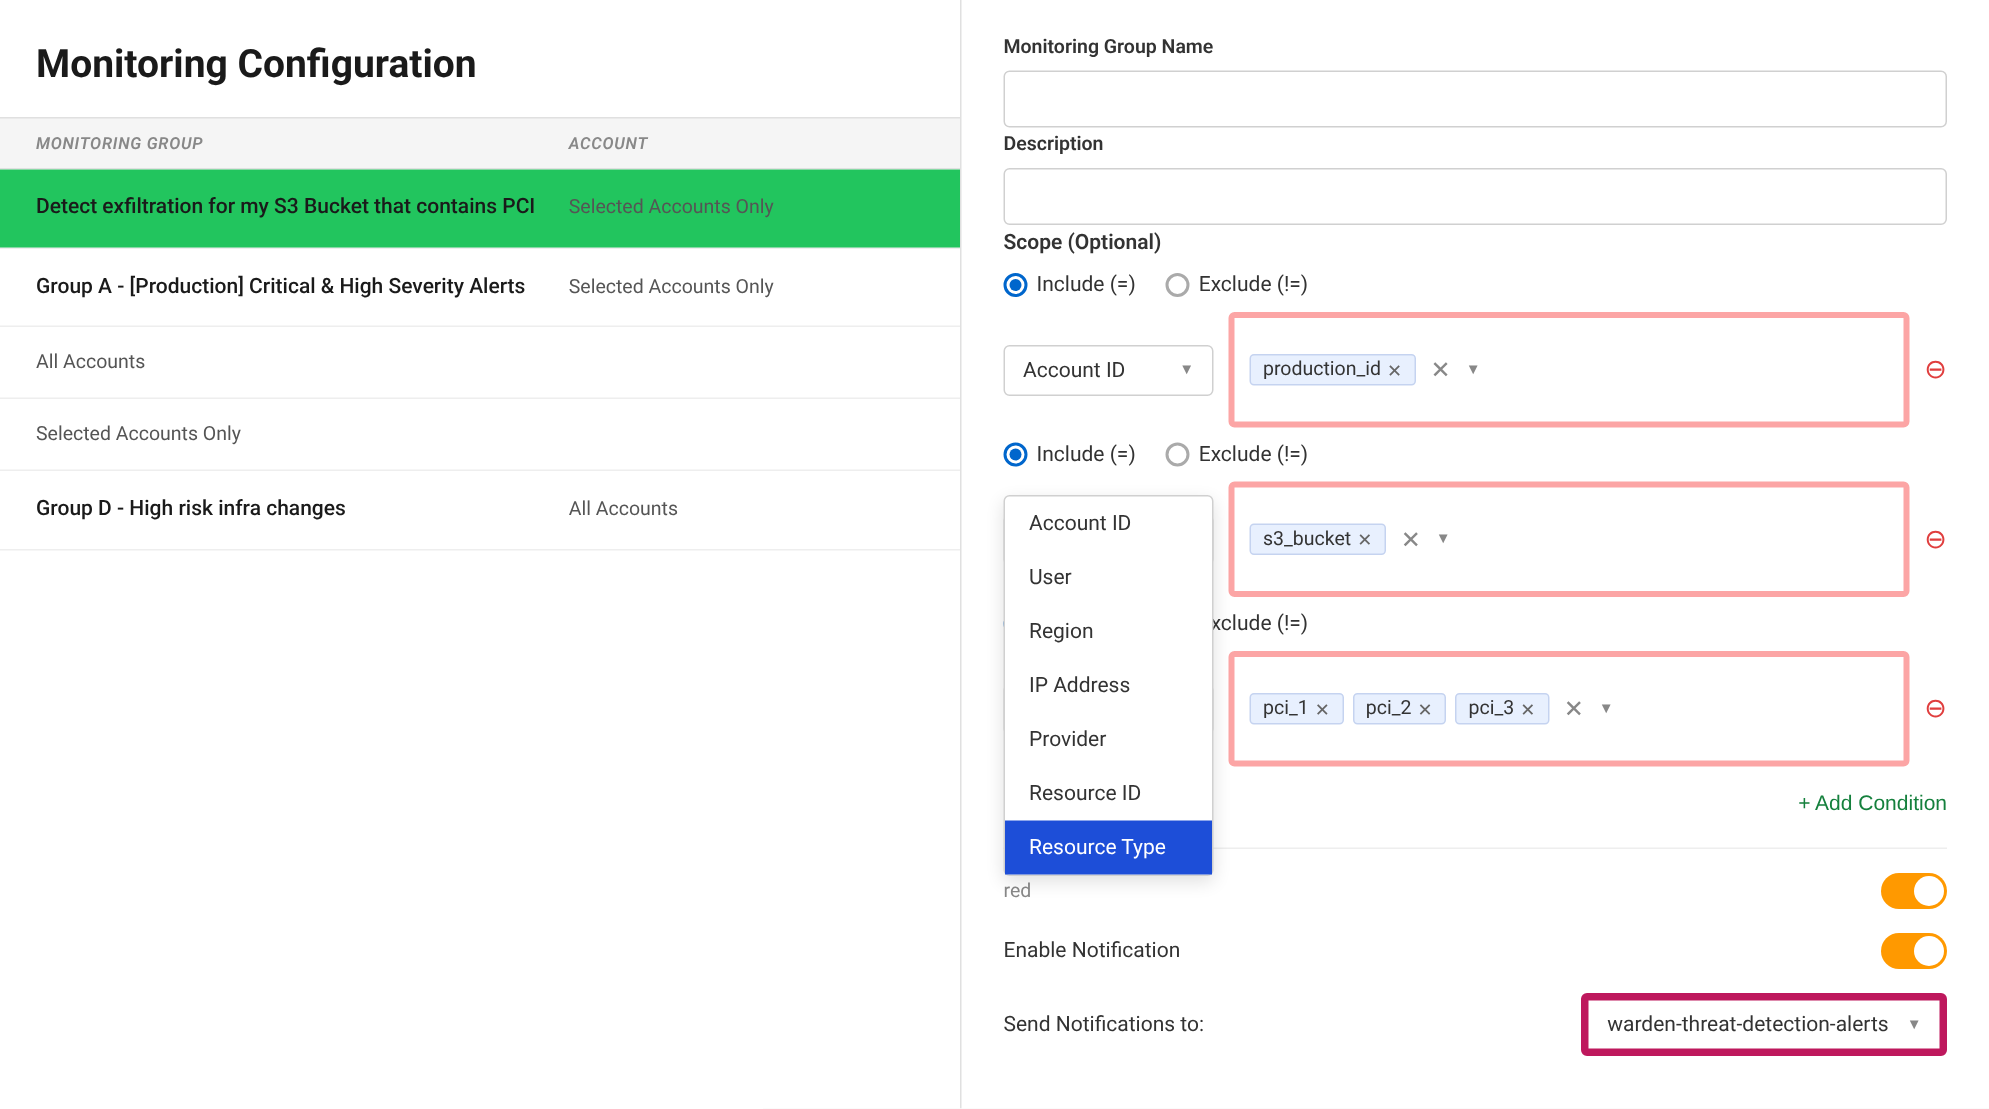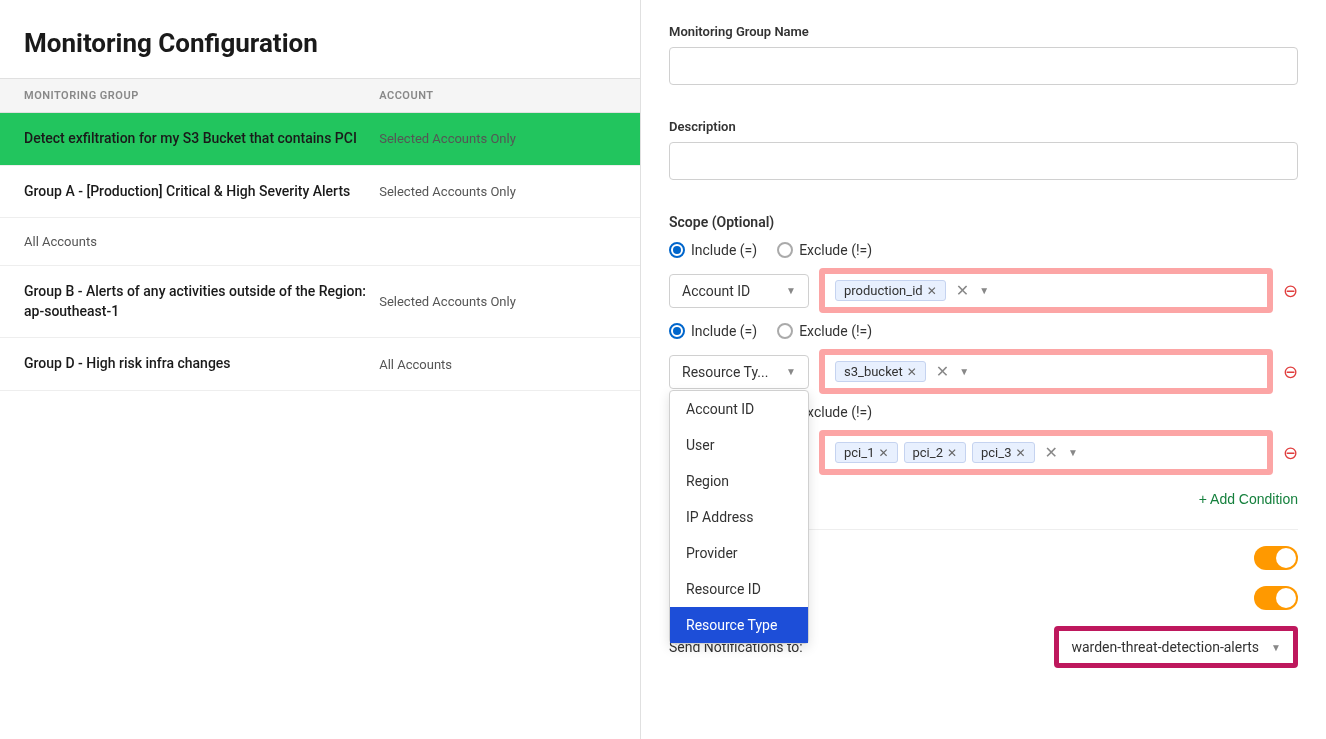--- a/index.html
+++ b/index.html
@@ -27,20 +27,21 @@
       font-weight: 700;
       color: #1a1a1a;
     }
 
     .table-header {
       display: flex;
       padding: 10px 24px;
       background: #f5f5f5;
       border-top: 1px solid #e0e0e0;
       border-bottom: 1px solid #e0e0e0;
+      font-style: italic;
     }
     .table-header-col {
       font-size: 11px;
       font-weight: 600;
       color: #888;
       text-transform: uppercase;
       letter-spacing: 0.5px;
     }
     .col-group { width: 60%; }
     .col-account { width: 40%; }
@@ -79,21 +80,21 @@
     }
 
     .field-label {
       font-size: 13px;
       font-weight: 600;
       color: #333;
       margin-bottom: 8px;
     }
 
     .field-group {
-      margin-bottom: 34px;
+      margin-bottom: 4px;
     }
 
     .text-input {
       width: 100%;
       border: 1px solid #d0d0d0;
       border-radius: 4px;
       padding: 10px 14px;
       font-size: 14px;
       color: #333;
       outline: none;
@@ -166,23 +167,23 @@
       color: #888;
       font-size: 10px;
     }
 
     .type-dropdown {
       width: 140px;
     }
 
     .tags-input {
       flex: 1;
-      border: 6px solid #fca5a5;
+      border: 4px solid #fca5a5;
       border-radius: 4px;
-      padding: 6px 10px;
+      padding: 24px 10px;
       display: flex;
       align-items: center;
       flex-wrap: wrap;
       gap: 6px;
       min-height: 38px;
       background: #fff;
     }
 
     .tag {
       display: flex;
@@ -351,21 +352,20 @@
     <div class="row-account">Selected Accounts Only</div>
   </div>
       <div class="table-row">
     <div class="row-name">Group A - [Production] Critical &amp; High Severity Alerts</div>
     <div class="row-account">Selected Accounts Only</div>
   </div>
       <div class="table-row">
     <div class="row-account">All Accounts</div>
   </div>
       <div class="table-row">
-    <div class="row-name">Group B - Alerts of any activities outside of the Region: ap-southeast-1</div>
     <div class="row-account">Selected Accounts Only</div>
   </div>
       <div class="table-row">
     <div class="row-name">Group D - High risk infra changes</div>
     <div class="row-account">All Accounts</div>
   </div>
     </div>
 </div>
 
 <div class="right-panel">

